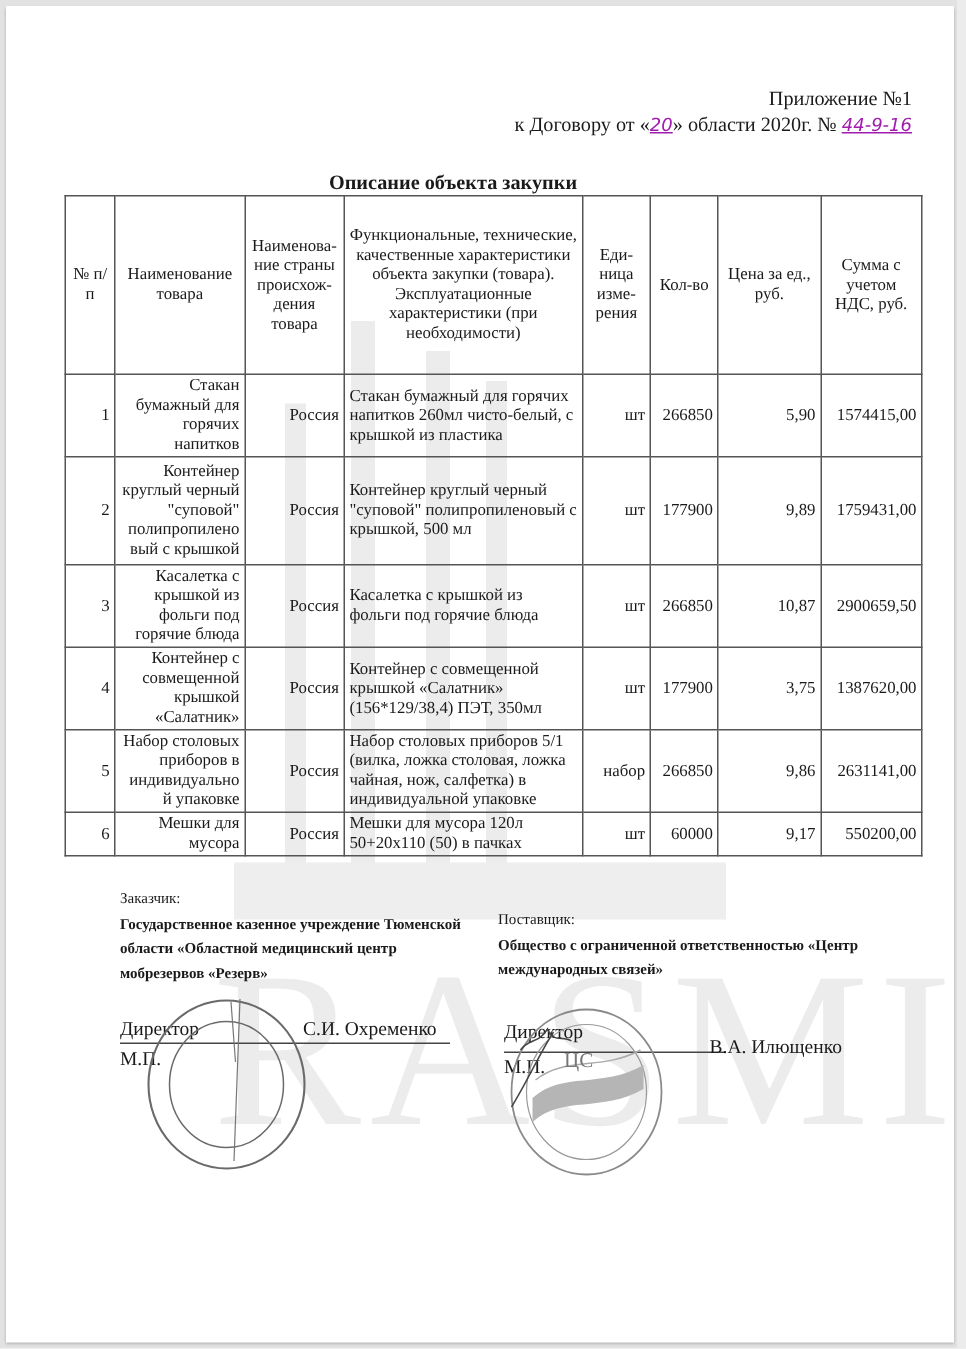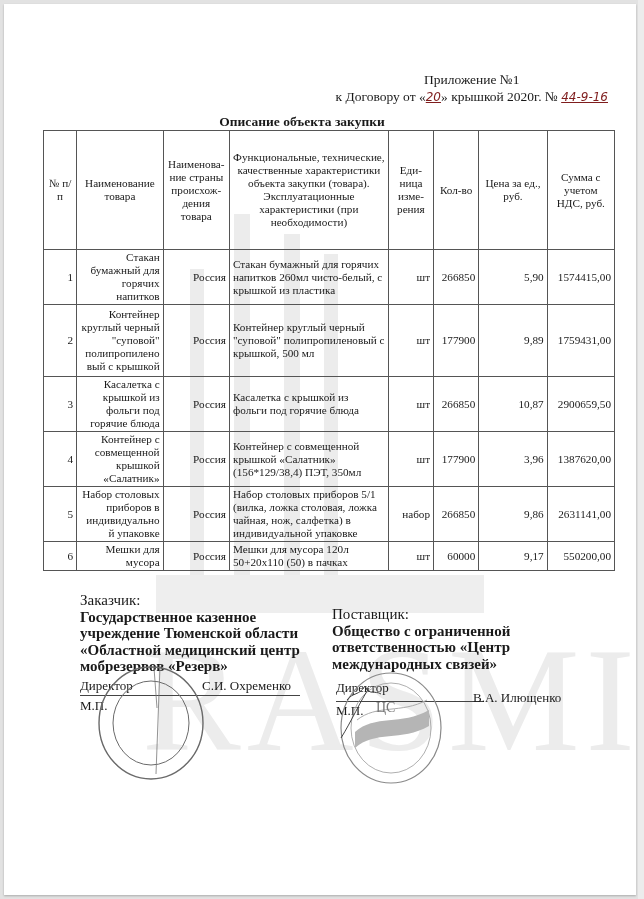--- a/index.html
+++ b/index.html
@@ -22,40 +22,40 @@
     
     .wm { position: absolute; pointer-events: none; }
     .wm-bar { position: absolute; background: #ececec; }
     .wm-text {
       position: absolute; left: 138px; top: 622px;
       font-family: "Liberation Serif", serif; font-size: 148px; letter-spacing: 6px;
       color: #ececec; line-height: 1; white-space: nowrap;
     }
     .wm-banner { position: absolute; left: 152px; top: 571px; width: 328px; height: 38px; background: #eeeeee; }
 
-    .appendix { position: absolute; right: 28px; top: 67px; text-align: center; font-size: 13.5px; line-height: 17px; }
-    .appendix .hand { font-family: "DejaVu Sans", sans-serif; font-style: italic; font-size: 12px; color: #7f1d1d; text-decoration: underline; }
+    .appendix { position: absolute; right: 28px; top: 53px; text-align: right; font-size: 13.5px; line-height: 17px; }
+    .appendix .hand { font-family: "DejaVu Sans", sans-serif; font-style: italic; font-size: 12px; color: #a21caf; text-decoration: underline; }
     .title { position: absolute; left: 0; width: 596px; top: 110px; text-align: center; font-weight: bold; font-size: 13.5px; }
 
     table.spec {
       position: absolute; left: 39px; top: 126px; width: 572px;
       border-collapse: collapse; font-size: 11.2px; line-height: 13px;
       table-layout: fixed;
     }
     table.spec td, table.spec th {
       border: 1px solid #555; padding: 1px 3px; vertical-align: middle; font-weight: normal;
     }
     table.spec th { text-align: center; height: 116px; }
     td.c { text-align: right; }
     td.l { text-align: left; }
     td.r { text-align: right; }
     tr.total td { height: 13px; }
     .bold { font-weight: bold; }
 
-    .parties { position: absolute; top: 588px; font-size: 15px; line-height: 16.5px; }
+    .parties { position: absolute; top: 588px; font-size: 10px; line-height: 16.5px; }
     .parties .role { font-weight: normal; }
     .parties .org { font-weight: bold; }
     .customer { left: 76px; width: 240px; }
     .supplier { left: 328px; width: 270px; margin-top: 14px; }
 
     .sign { position: absolute; font-size: 13px; }
     .sign-line { position: absolute; height: 1px; background: #444; }
 
     .stamp { position: absolute; border-radius: 50%; }
   </style>
@@ -71,21 +71,21 @@
     <div class="wm-bar" style="left:230px;top:210px;width:16px;height:365px;"></div>
     <div class="wm-bar" style="left:280px;top:230px;width:16px;height:345px;"></div>
     <div class="wm-bar" style="left:320px;top:250px;width:14px;height:325px;"></div>
     <div class="wm-banner"></div>
     <div class="wm-text">RASMI.RU</div>
   </div>
 
   <div class="appendix">
     <div>Приложение №1</div>
     <div>
-      <span>к Договору от «</span><span class="hand">20</span><span>» крышкой 2020г. №</span>
+      <span>к Договору от «</span><span class="hand">20</span><span>» области 2020г. №</span>
       <span class="hand">44-9-16</span>
     </div>
   </div>
 
   <div class="title">Описание объекта закупки</div>
 
   <table class="spec">
     <colgroup>
       <col style="width:33px">
         <col style="width:86px">
@@ -139,21 +139,21 @@
         <td class="c">10,87</td>
         <td class="c">2900659,50</td>
       </tr>
       <tr style="height:53px">
         <td class="c">4</td>
         <td class="c">Контейнер с совмещенной крышкой «Салатник»</td>
         <td class="c">Россия</td>
         <td class="l">Контейнер с совмещенной крышкой «Салатник» (156*129/38,4) ПЭТ, 350мл</td>
         <td class="c">шт</td>
         <td class="c">177900</td>
-        <td class="c">3,96</td>
+        <td class="c">3,75</td>
         <td class="c">1387620,00</td>
       </tr>
       <tr style="height:53px">
         <td class="c">5</td>
         <td class="c">Набор столовых приборов в индивидуально й упаковке</td>
         <td class="c">Россия</td>
         <td class="l">Набор столовых приборов 5/1 (вилка, ложка столовая, ложка чайная, нож, салфетка) в индивидуальной упаковке</td>
         <td class="c">набор</td>
         <td class="c">266850</td>
         <td class="c">9,86</td>

